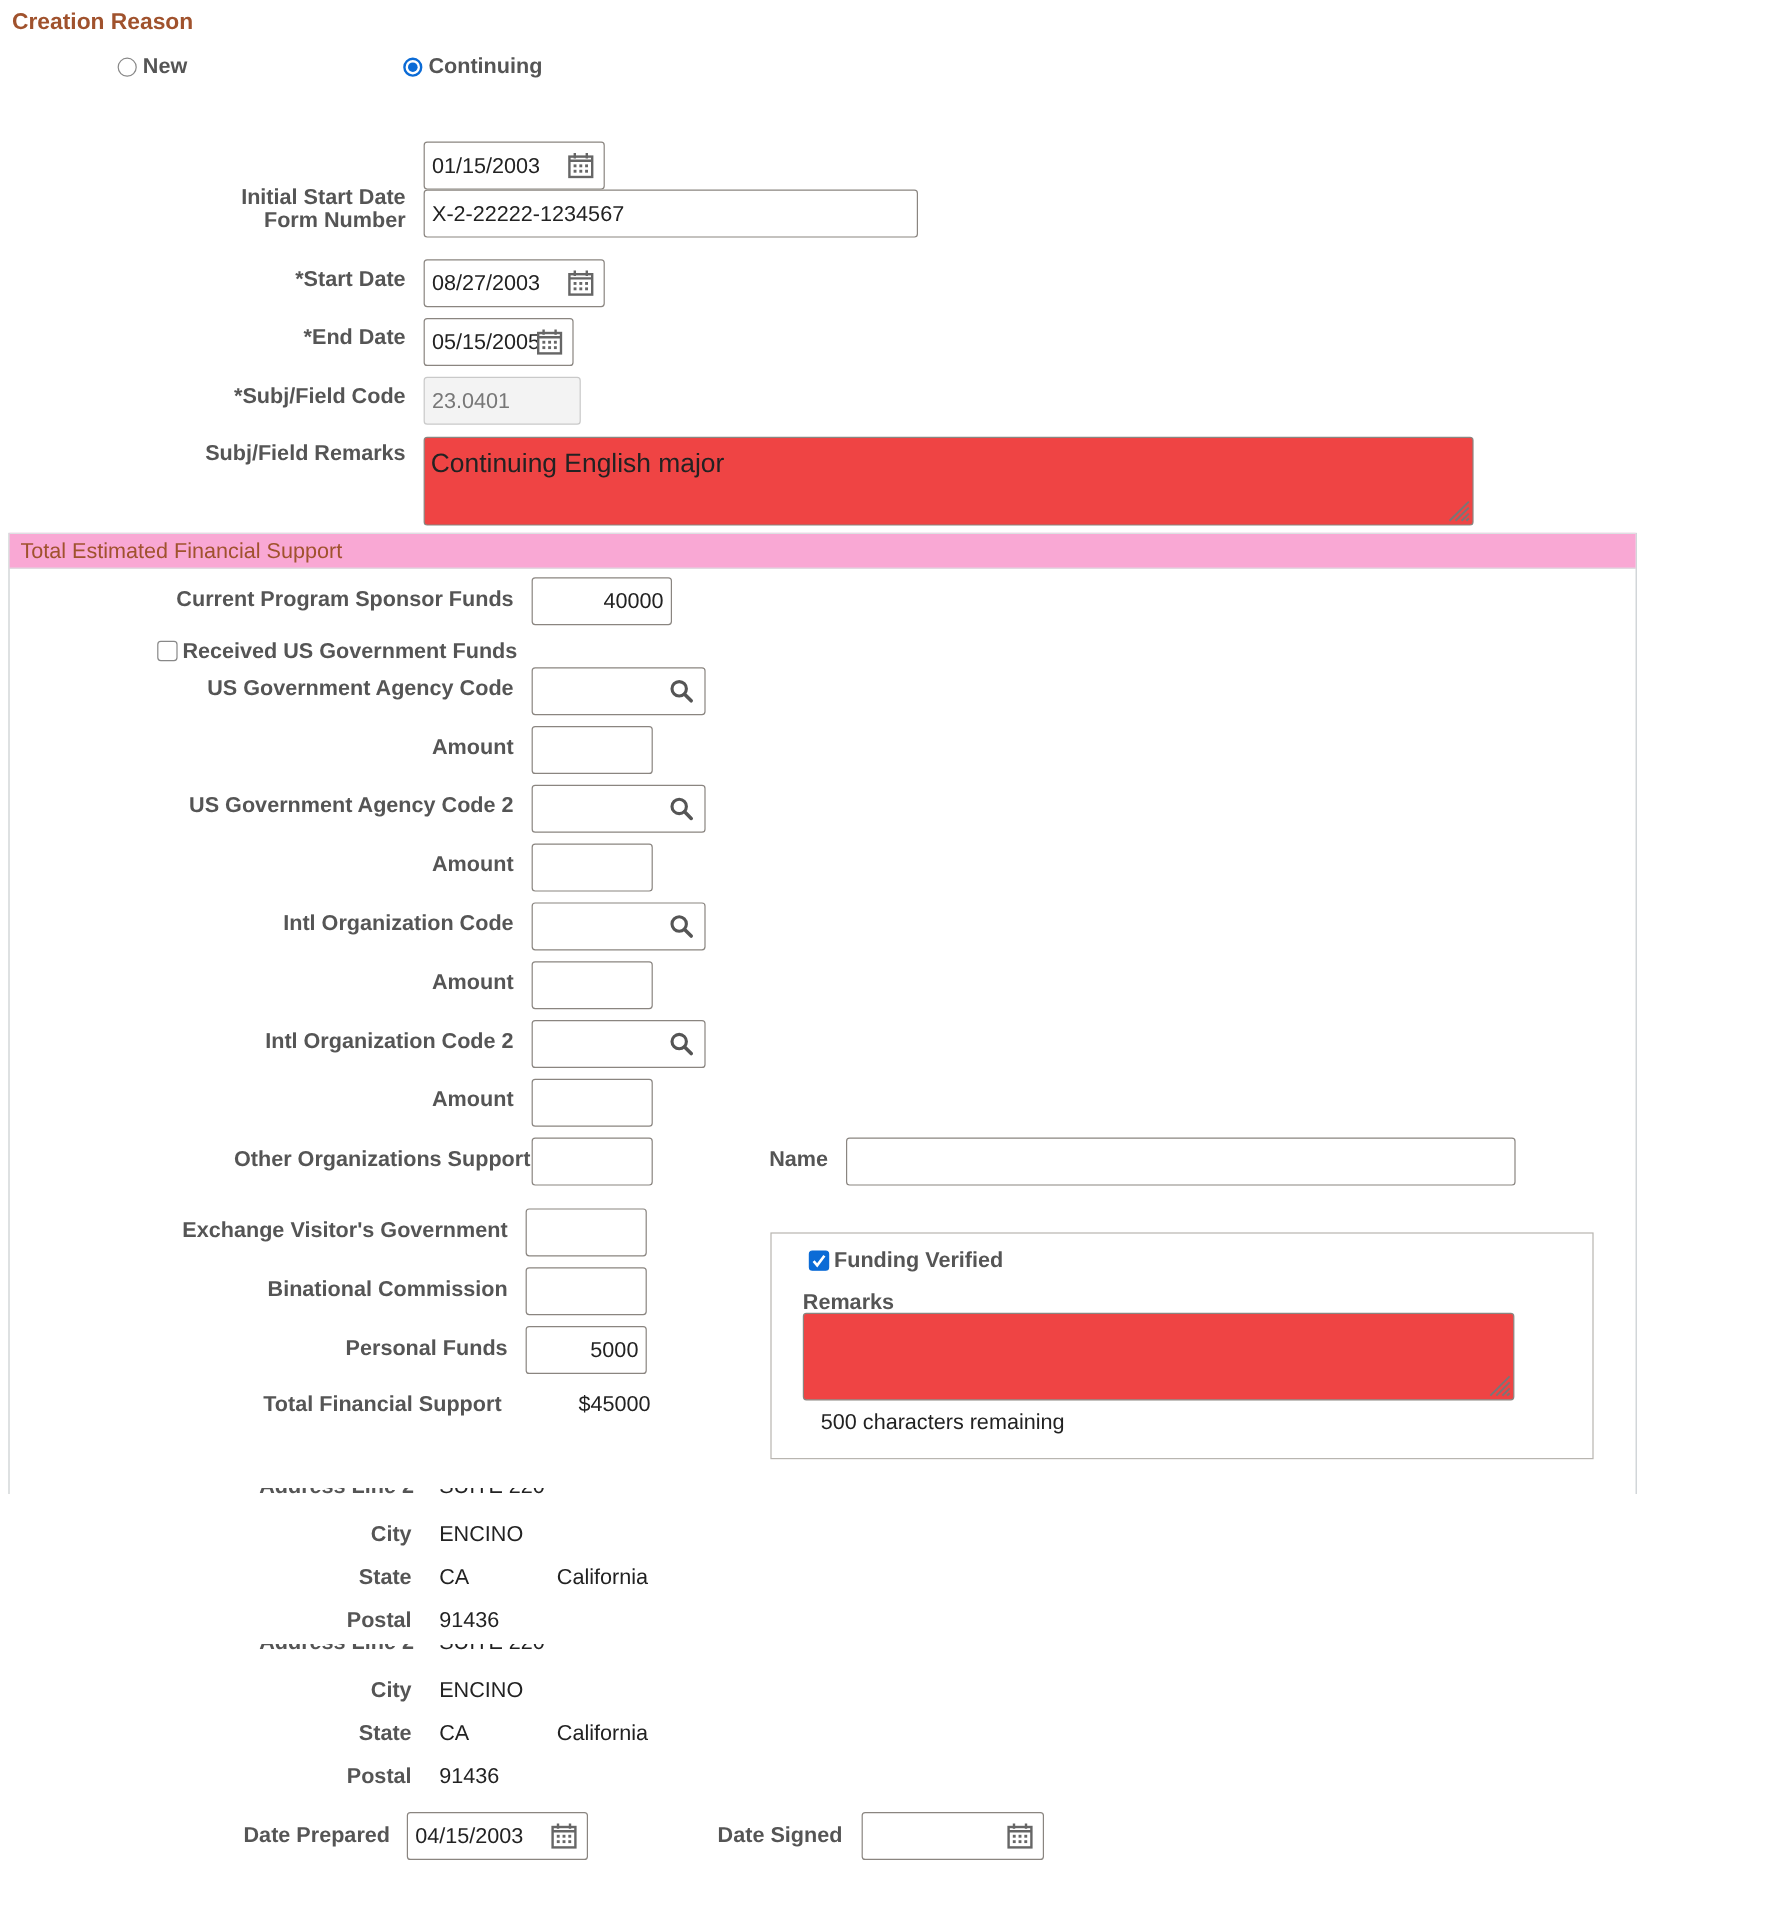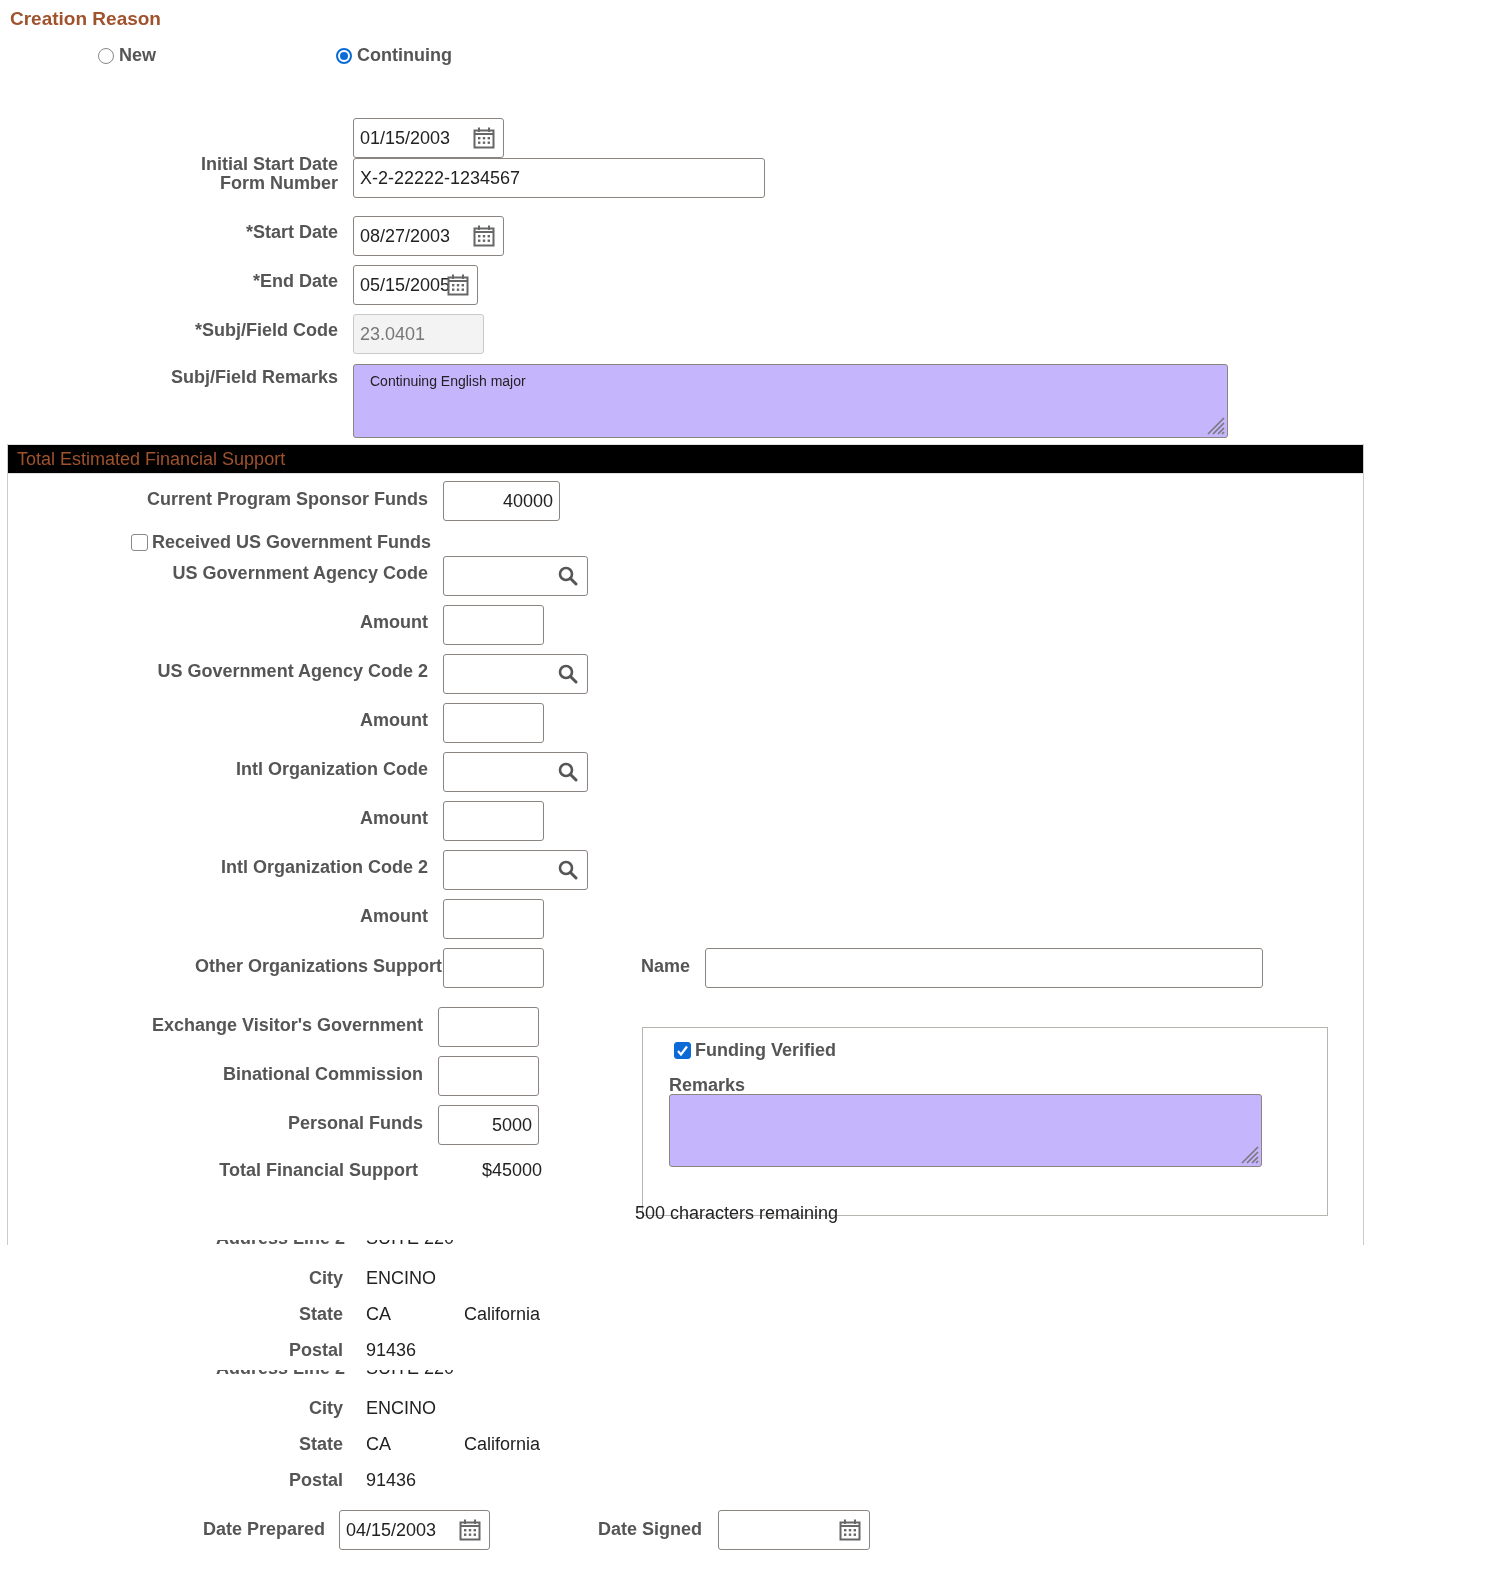--- a/index.html
+++ b/index.html
@@ -10,30 +10,30 @@
   .lbl { position: absolute; font-weight: bold; font-size: 18px; color: #555; text-align: right; white-space: nowrap; }
   .val { position: absolute; font-size: 18px; color: #222; white-space: nowrap; }
   .inp { position: absolute; box-sizing: border-box; border: 1px solid #8a8580; border-radius: 3px; background: #fff;
          font-family: "Liberation Sans", sans-serif; font-size: 18px; color: #222; padding: 0 6px; height: 40px; line-height: 38px; }
   .inp.right { text-align: right; }
   .inp.disabled { background: #f3f3f3; color: #777; border-color: #c9c9c9; }
   .inp .txt { position: absolute; left: 6px; top: 0; }
   .inp.right .txt { left: auto; right: 6px; }
   .cal { position: absolute; right: 8px; top: 8px; width: 22px; height: 22px; }
   .srch { position: absolute; right: 9px; top: 9px; width: 20px; height: 20px; }
-  .ta { position: absolute; box-sizing: border-box; border: 1px solid #8a8580; border-radius: 3px; background: #c4b5fd;
-        font-size: 14px; color: #222; padding: 8px 16px; }
+  .ta { position: absolute; box-sizing: border-box; border: 1px solid #8a8580; border-radius: 3px; background: #ef4444;
+        font-size: 22px; color: #222; padding: 8px 5px; }
   .grip { position: absolute; right: 2px; bottom: 2px; width: 20px; height: 20px; }
   .radio { position: absolute; width: 16px; height: 16px; border-radius: 50%; box-sizing: border-box; border: 1px solid #888; background: #fff; }
   .radio.on { border: 2px solid #0b6bd6; }
   .radio.on::after { content: ""; position: absolute; left: 2px; top: 2px; width: 8px; height: 8px; border-radius: 50%; background: #0b6bd6; }
   .chk { position: absolute; width: 17px; height: 17px; box-sizing: border-box; border: 1px solid #888; border-radius: 3px; background: #fff; }
   .chk.on { background: #0b6bd6; border-color: #0b6bd6; }
   .section { position: absolute; left: 7px; top: 444px; width: 1355px; height: 801px; border-left: 1px solid #c8cdd0; border-right: 1px solid #c8cdd0; }
-  .section-head { position: absolute; left: 0; top: 0; right: 0; height: 28px; background: #000000; border-top: 1px solid #dde1e3; border-bottom: 1px solid #dde1e3; }
+  .section-head { position: absolute; left: 0; top: 0; right: 0; height: 28px; background: #f9a8d4; border-top: 1px solid #dde1e3; border-bottom: 1px solid #dde1e3; }
   .section-head span { position: absolute; left: 9px; top: 4px; font-size: 18px; color: #a0522d; }
   .group-box { position: absolute; left: 642px; top: 1027px; width: 686px; height: 189px; box-sizing: border-box; border: 1px solid #b8b5b0; }
   .clipped { position: absolute; height: 9px; overflow: hidden; }
   .clipped span { position: absolute; top: -12px; white-space: nowrap; font-size: 18px; }
 </style>
 </head>
 <body>
 
 <svg width="0" height="0" style="position:absolute">
   <defs>
@@ -215,21 +215,21 @@
   </svg>
 </div>
 <div class="lbl" style="left:695px;top:1040px;text-align:left;">Funding Verified</div>
 <div class="lbl" style="left:669px;top:1075px;text-align:left;">Remarks</div>
 <div class="ta" style="left:669px;top:1094px;width:593px;height:73px;">
   <span></span>
   <svg class="grip">
       <use href="#ic-grip"></use>
     </svg>
 </div>
-<div class="val" style="left:635px;top:1175px;margin-top:28px;">500 characters remaining</div>
+<div class="val" style="left:684px;top:1175px;">500 characters remaining</div>
 
 <div class="clipped" style="left:210px;top:1240px;width:135px;">
   <span style="right:0;font-weight:bold;color:#555;">Address Line 2</span>
 </div>
 <div class="clipped" style="left:366px;top:1240px;width:100px;">
   <span style="left:0;color:#222;">SUITE 220</span>
 </div>
 <div class="lbl" style="right:1144px;top:1268px;">City</div>
 <div class="val" style="left:366px;top:1268px;">ENCINO</div>
 <div class="lbl" style="right:1144px;top:1304px;">State</div>

